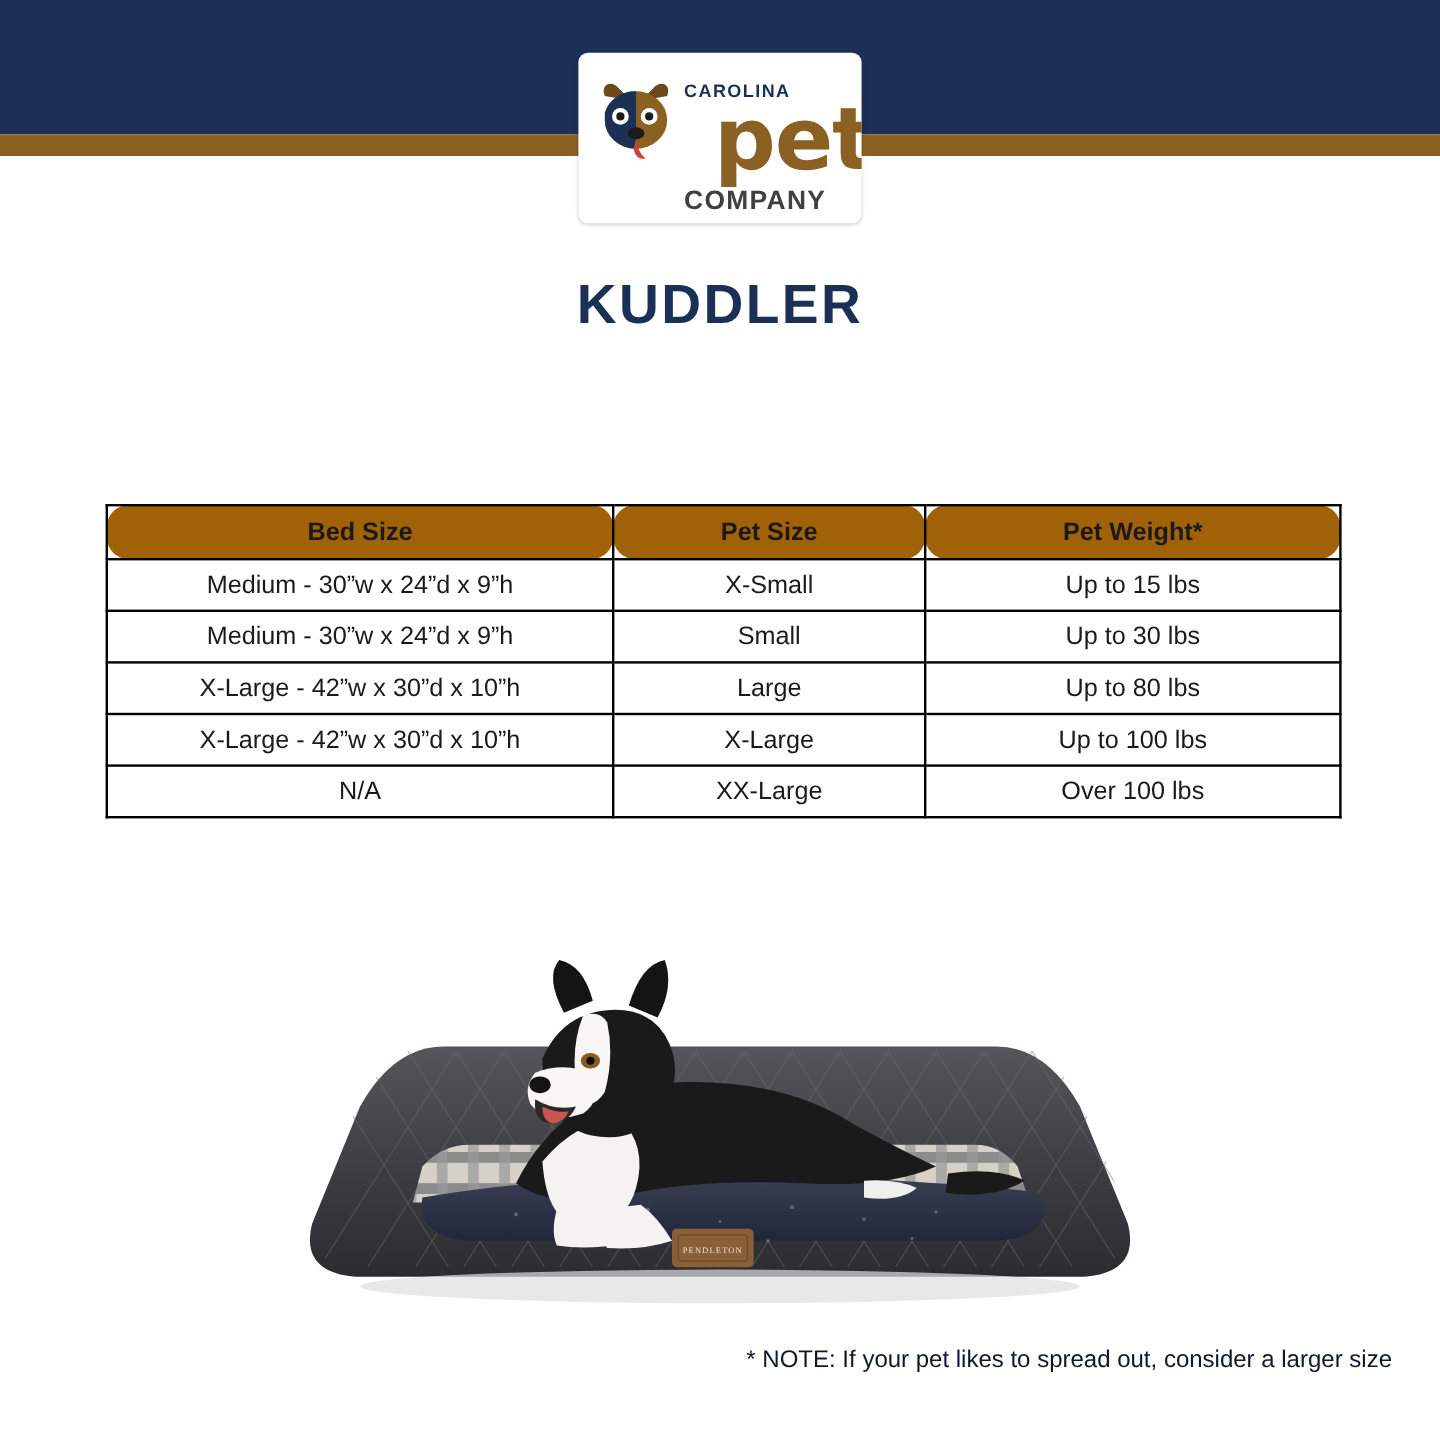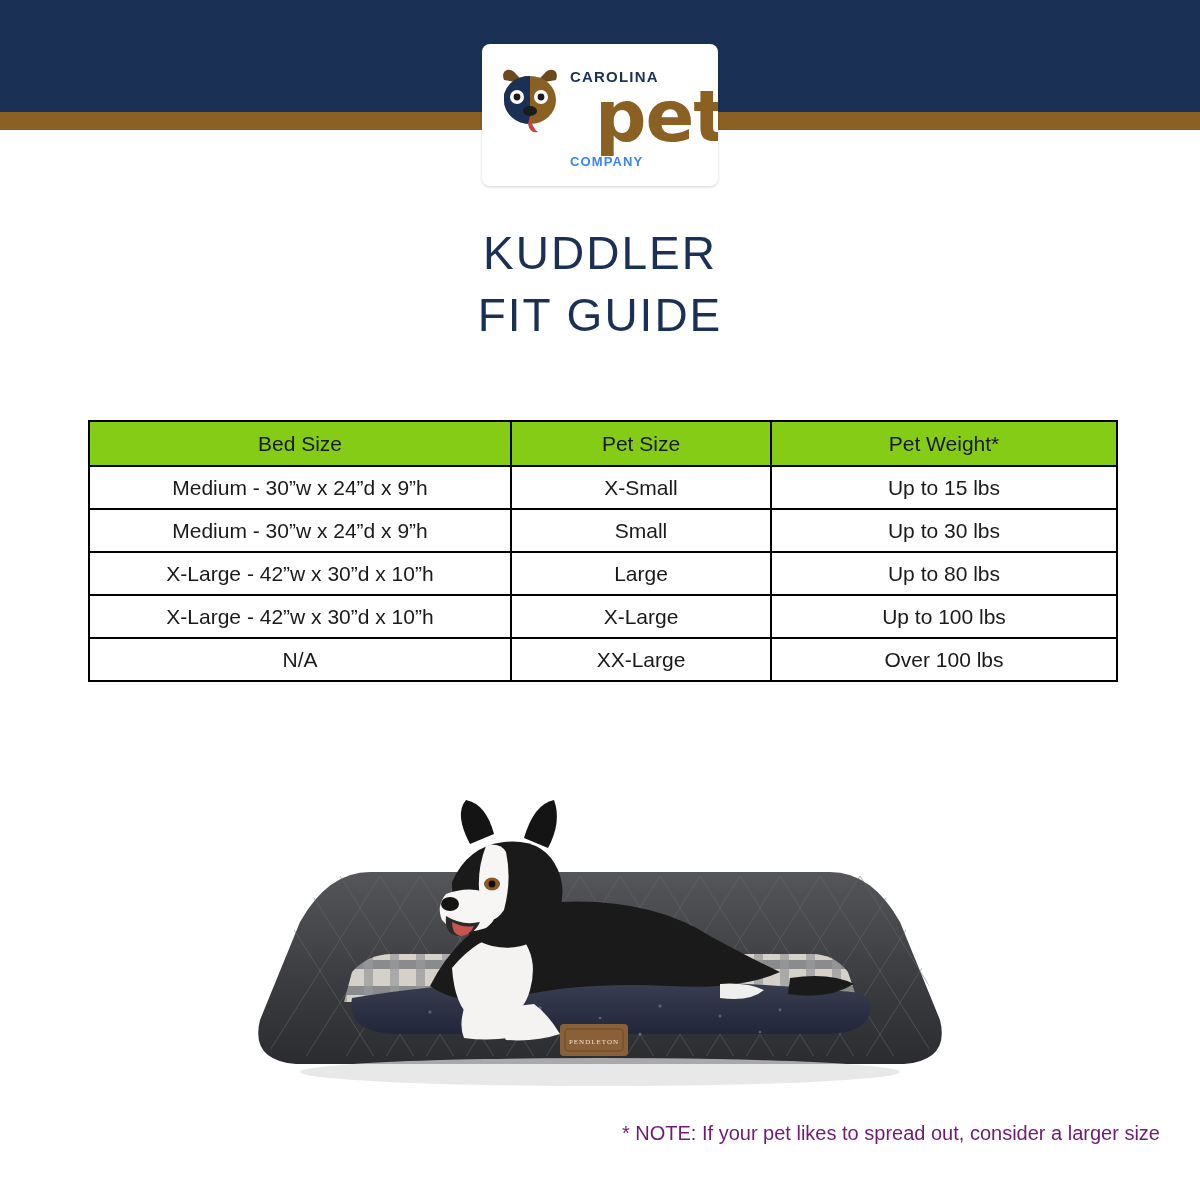--- a/index.html
+++ b/index.html
@@ -76,40 +76,40 @@
     color: #8a6023;
     font-weight: bold;
     font-family: "DejaVu Sans", sans-serif;
     letter-spacing: -1px;
     margin-left: 27px;
   }
   .logo-company {
     position: absolute;
     left: 88px;
     top: 110px;
-    font-size: 13px;
+    font-size: 22px;
     letter-spacing: 1.1px;
-    color: #3b82f6;
+    color: #404040;
     font-weight: bold;
   }
 
   
   .title-block {
     position: absolute;
     top: 222px;
     left: 0;
     width: 1200px;
     text-align: center;
     color: #1b3055;
   }
   .title-line {
     font-size: 46px;
     line-height: 62px;
     letter-spacing: 2px;
-    font-weight: 400;
+    font-weight: 700;
     font-family: "Liberation Sans", sans-serif;
   }
 
   
   .fit-table {
     position: absolute;
     top: 420px;
     left: 88px;
     width: 1022px;
     border-collapse: collapse;
@@ -118,23 +118,24 @@
   .fit-table th, .fit-table td {
     border: 2px solid #000000;
     text-align: center;
     font-size: 21px;
     color: #1a1a1a;
     height: 41px;
     padding: 0;
     font-weight: 400;
   }
   .fit-table th {
-    background: #84cc16;
-    font-weight: 400;
+    background: #a16207;
+    font-weight: 700;
     height: 43px;
+    border-radius: 18px;
   }
   .col-bed { width: 420px; }
   .col-pet { width: 258px; }
   .col-weight { width: 344px; }
 
   
   .photo {
     position: absolute;
     top: 726px;
     left: 0;
@@ -143,21 +144,21 @@
   }
 
   
   .note {
     position: absolute;
     top: 1122px;
     left: 0;
     width: 1160px;
     text-align: right;
     font-size: 20px;
-    color: #701a75;
+    color: #0f172a;
   }
 </style>
 </head>
 <body>
 
 <div class="header-band"></div>
 <div class="header-rule"></div>
 
 <div class="logo-card">
   <div class="logo-inner">
@@ -174,21 +175,20 @@
       <path d="M34 52 q2 12 8 16 q-8 2 -10 -8 Z" fill="#c8433c"></path>
     </svg>
     <div class="logo-carolina">CAROLINA</div>
     <div class="logo-pet">pet</div>
     <div class="logo-company">COMPANY</div>
   </div>
 </div>
 
 <div class="title-block">
   <div class="title-line">KUDDLER</div>
-  <div class="title-line">FIT GUIDE</div>
 </div>
 
 <table class="fit-table">
   <thead>
     <tr>
       <th class="col-bed">Bed Size</th>
       <th class="col-pet">Pet Size</th>
       <th class="col-weight">Pet Weight*</th>
     </tr>
   </thead>

